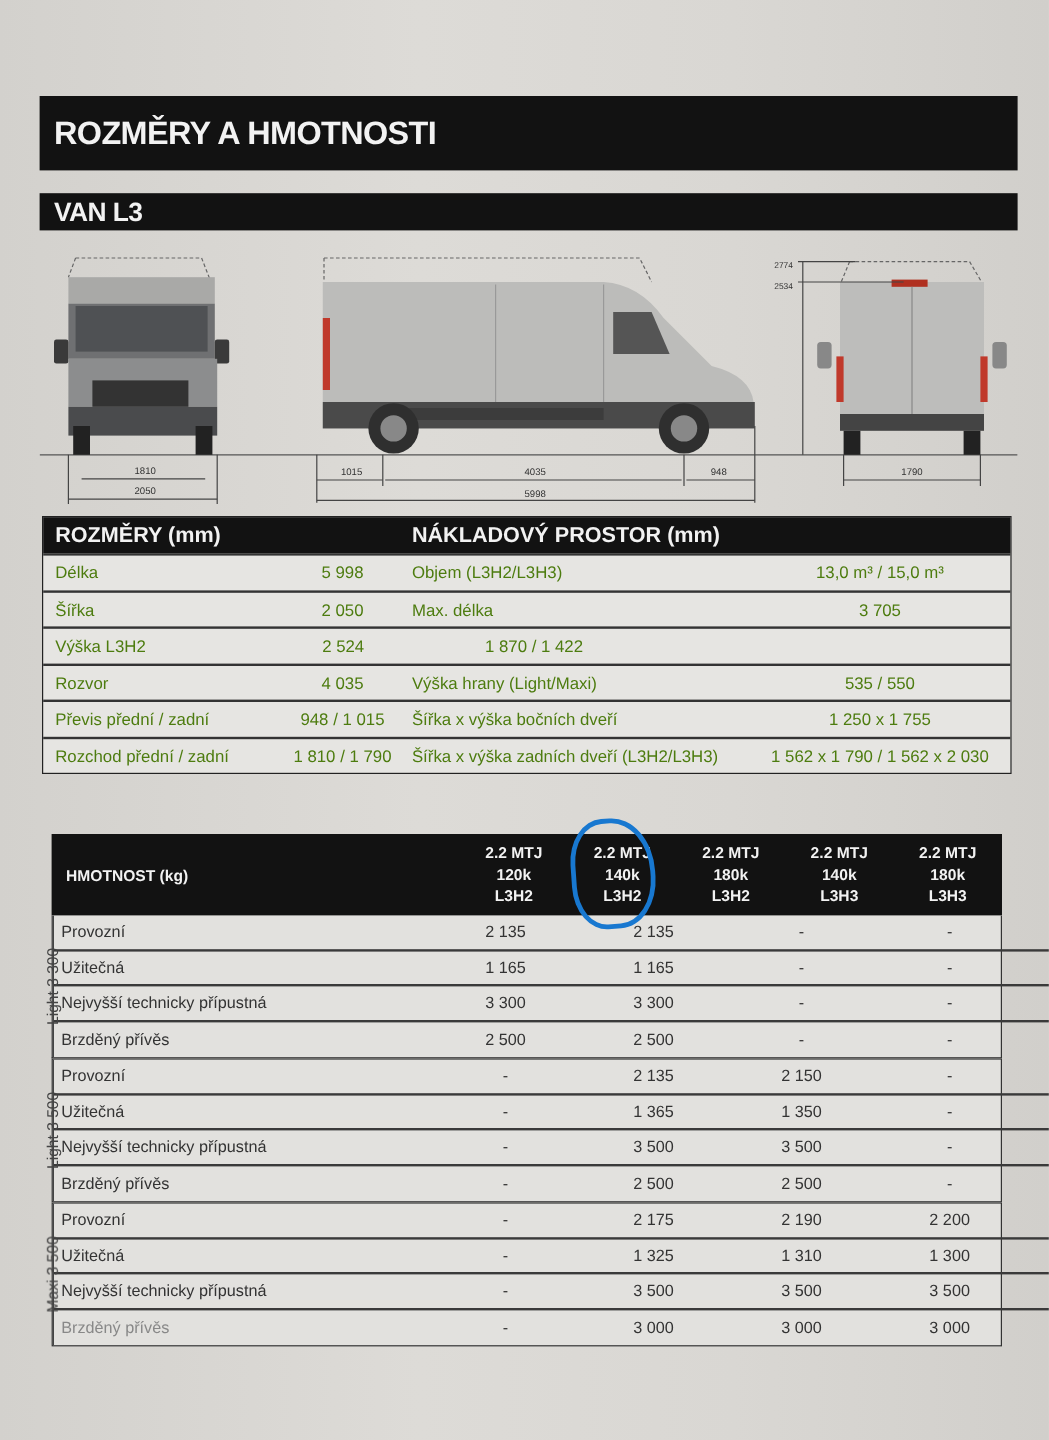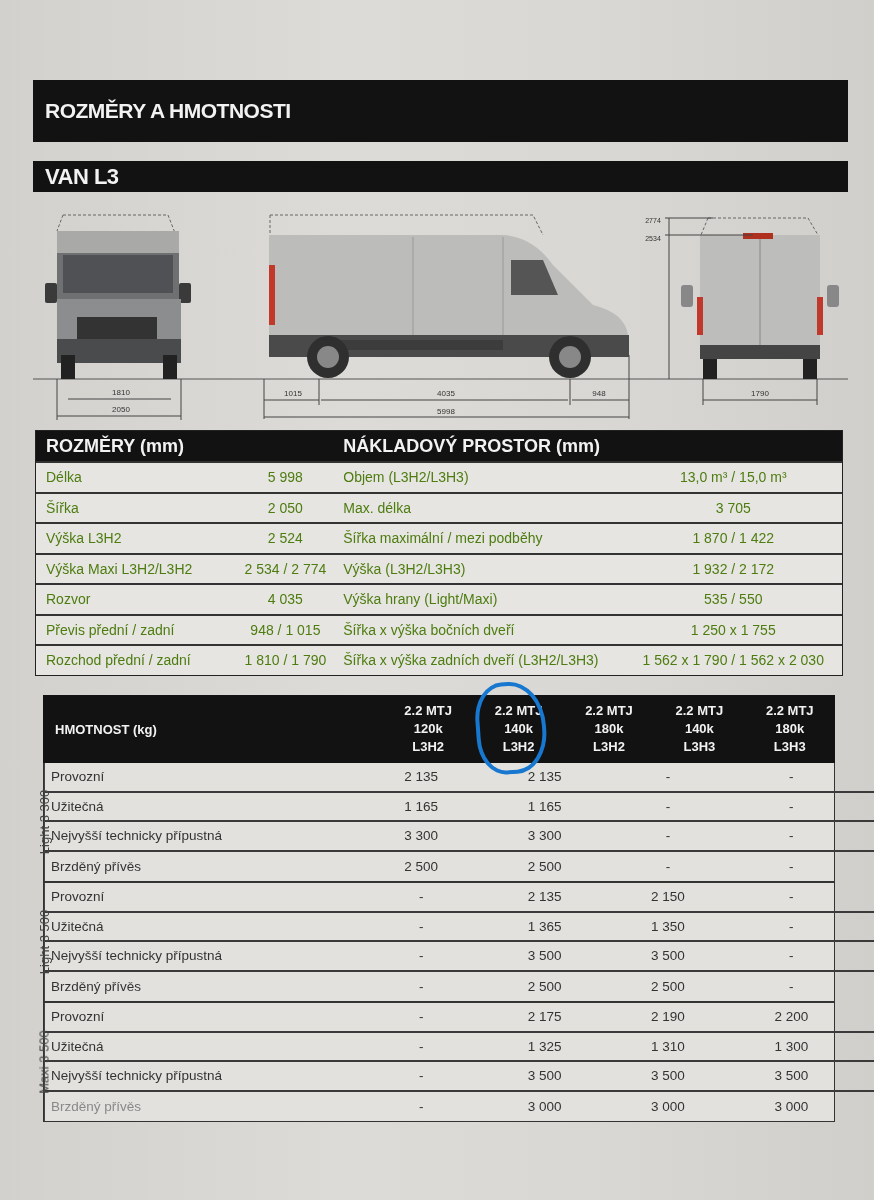--- a/index.html
+++ b/index.html
@@ -11,21 +11,21 @@
     position: relative;
   }
   .page {
     position: absolute; left: 0; top: 0; width: 874px; height: 1200px;
     background: linear-gradient(90deg, #d3d1cd 0%, #dddbd7 40%, #d9d7d3 70%, #d1cfcb 100%);
   }
   .bar {
     position: absolute; background: #121212; color: #f2f2f2; font-weight: bold;
     display: flex; align-items: center;
   }
-  .title-bar { left: 33px; top: 80px; width: 815px; height: 62px; font-size: 21px; padding-left: 12px; letter-spacing: -0.5px; }
+  .title-bar { left: 33px; top: 80px; width: 815px; height: 62px; font-size: 27px; padding-left: 12px; letter-spacing: -0.5px; }
   .sub-bar { left: 33px; top: 161px; width: 815px; height: 31px; font-size: 22px; padding-left: 12px; letter-spacing: -0.5px; }
 
   
   .drawing { position: absolute; left: 33px; top: 205px; width: 815px; height: 220px; }
   .drawing svg { width: 815px; height: 220px; }
 
   
   .dims { position: absolute; left: 35px; top: 430px; width: 808px; border: 1.5px solid #222; background: #e6e5e2; }
   .dims .hdr { display: flex; background: #121212; color: #f2f2f2; font-weight: bold; font-size: 18px; height: 30px; align-items: center; }
   .dims .row { display: flex; height: 30.5px; align-items: center; border-top: 2px solid #333; font-size: 14px; color: #4d7c0f; }
@@ -161,28 +161,21 @@
     </div>
     <div class="row">
       <div class="c1">Šířka</div>
       <div class="c2">2 050</div>
       <div class="c3">Max. délka</div>
       <div class="c4">3 705</div>
     </div>
     <div class="row">
       <div class="c1">Výška L3H2</div>
       <div class="c2">2 524</div>
-      <div class="c3">Šířka maximální / mezi podběhy</div>
       <div class="c4">1 870 / 1 422</div>
-    </div>
-    <div class="row">
-      <div class="c1">Výška Maxi L3H2/L3H2</div>
-      <div class="c2">2 534 / 2 774</div>
-      <div class="c3">Výška (L3H2/L3H3)</div>
-      <div class="c4">1 932 / 2 172</div>
     </div>
     <div class="row">
       <div class="c1">Rozvor</div>
       <div class="c2">4 035</div>
       <div class="c3">Výška hrany (Light/Maxi)</div>
       <div class="c4">535 / 550</div>
     </div>
     <div class="row">
       <div class="c1">Převis přední / zadní</div>
       <div class="c2">948 / 1 015</div>

